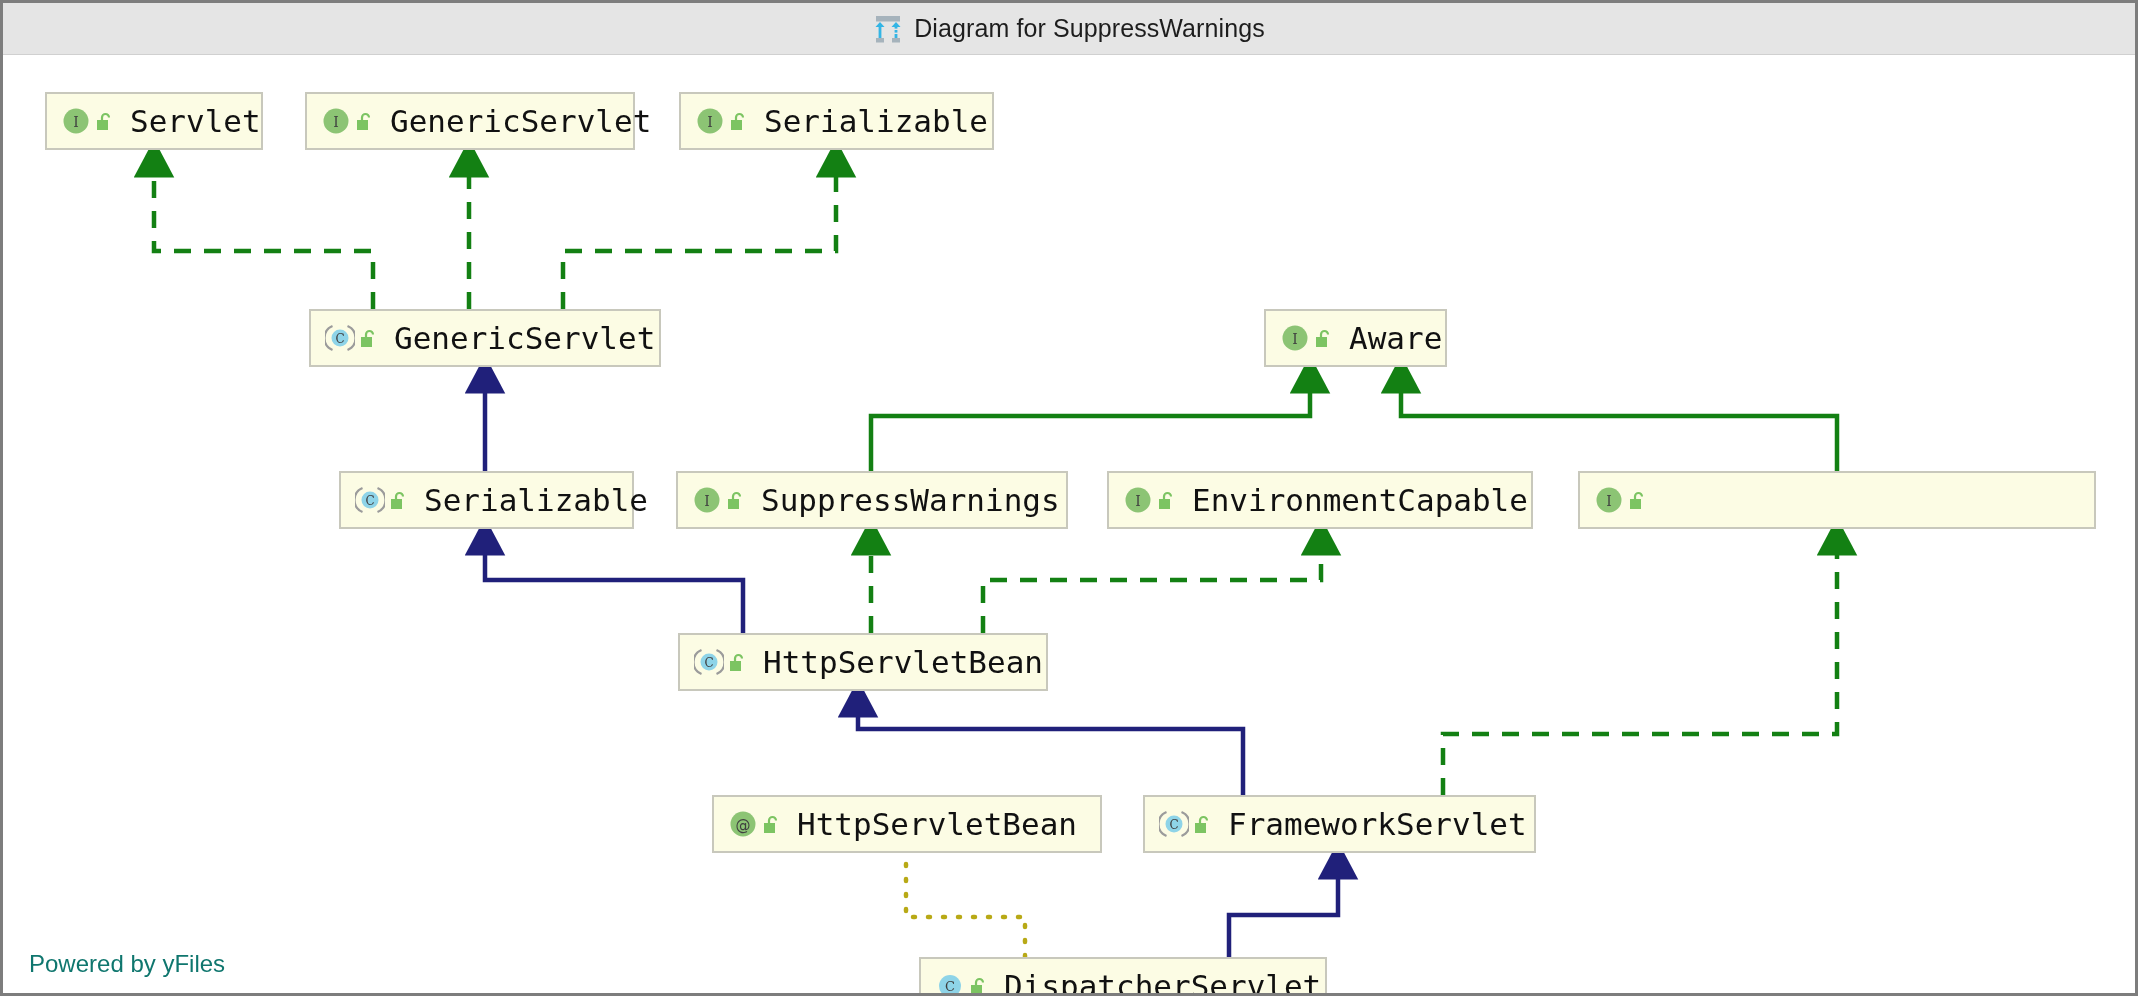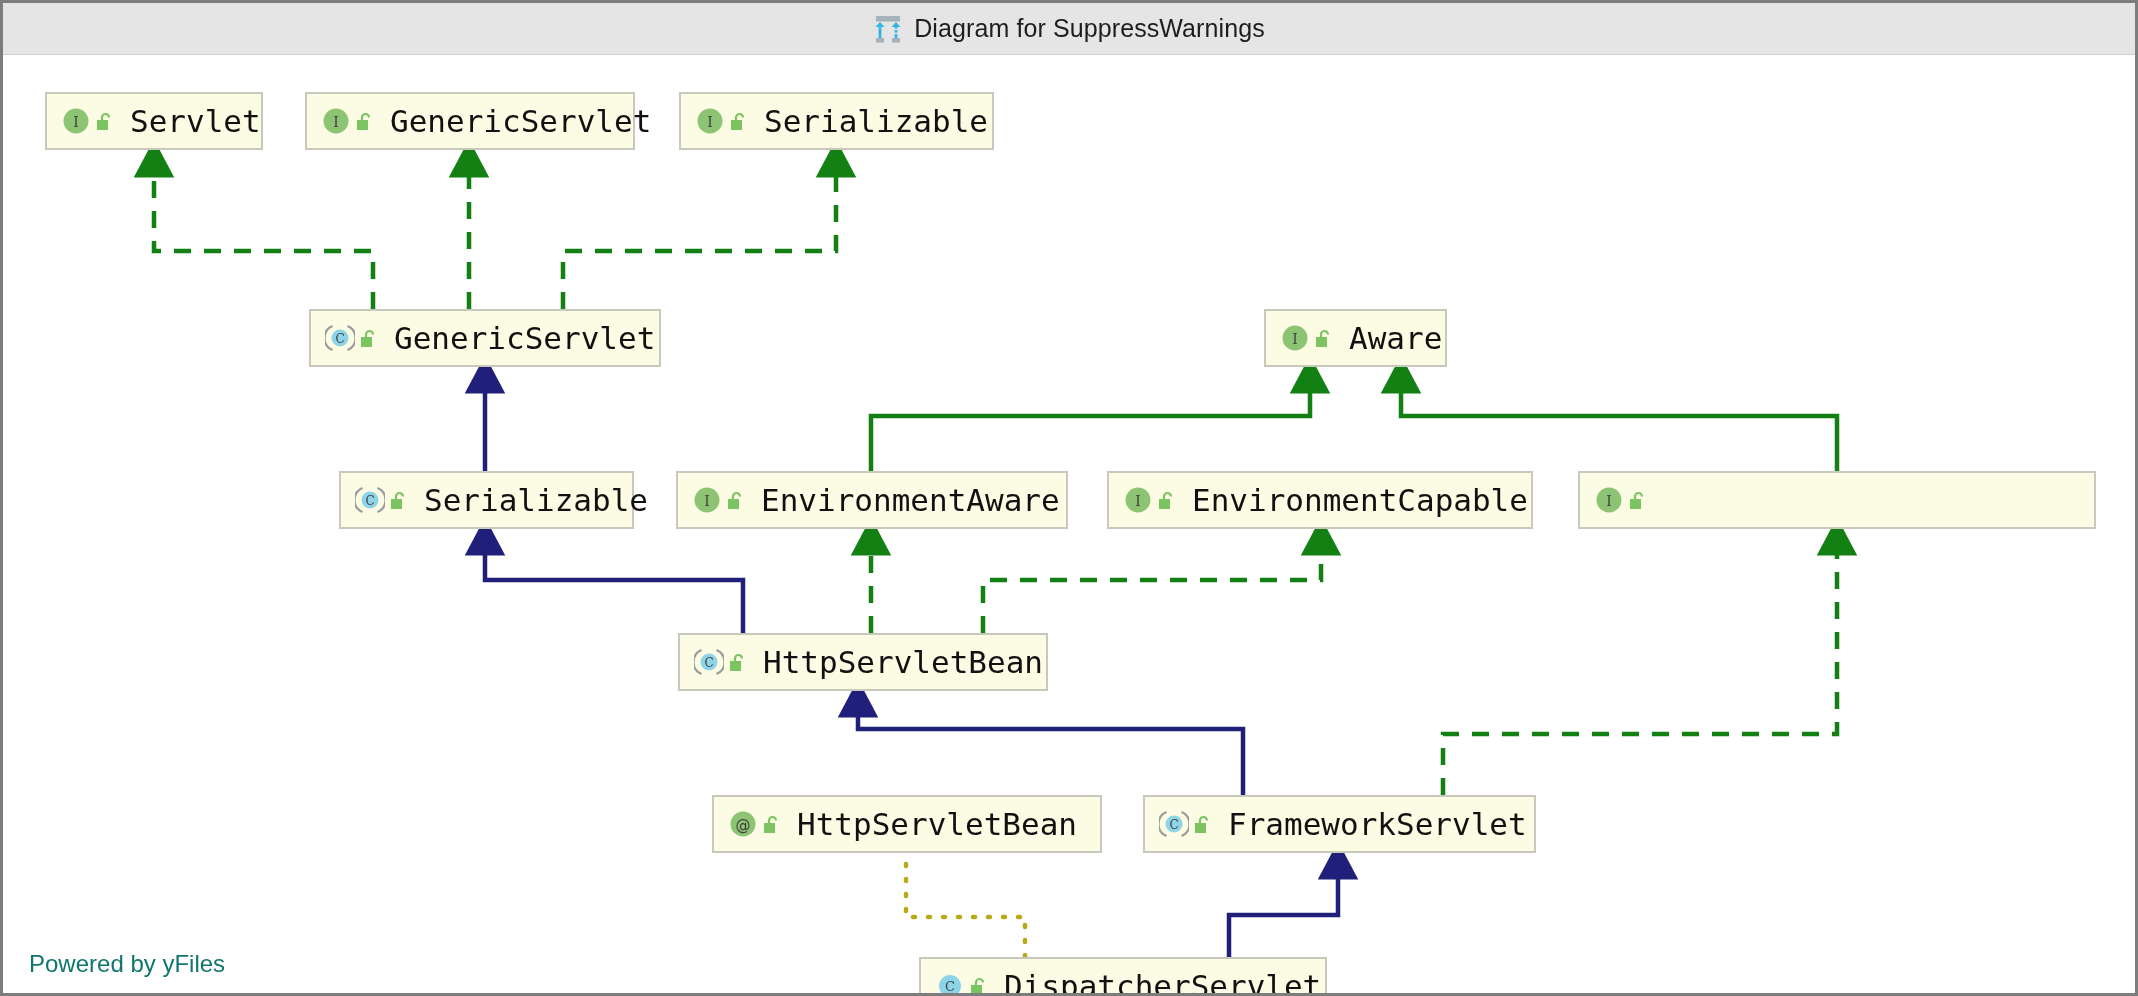--- a/index.html
+++ b/index.html
@@ -296,21 +296,21 @@
           <circle cx="15" cy="15" r="12.5" fill="#8cc474"></circle>
           <text x="15" y="20.5" font-family="DejaVu Serif, serif" font-size="14" fill="#3f3f3f" text-anchor="middle">I</text>
         </svg>
       </span>
       <span class="node-icon-wrap">
         <svg class="lock-icon" viewBox="0 0 22 22">
           <path d="M8 9 V6.5 a3.5 3.5 0 0 1 7 0" fill="none" stroke="#7cc462" stroke-width="2.2"></path>
           <rect x="3" y="9" width="11" height="10" fill="#7cc462"></rect>
         </svg>
       </span>
-      <span class="node-label">EnvironmentAware</span>
+      <span class="node-label">SuppressWarnings</span>
     </div>
 
     <div class="node" style="left:1104px; top:416px; width:426px; height:58px;">
       <span class="node-icon-wrap">
         <svg class="type-icon" viewBox="0 0 30 30">
           <circle cx="15" cy="15" r="12.5" fill="#8cc474"></circle>
           <text x="15" y="20.5" font-family="DejaVu Serif, serif" font-size="14" fill="#3f3f3f" text-anchor="middle">I</text>
         </svg>
       </span>
       <span class="node-icon-wrap">

